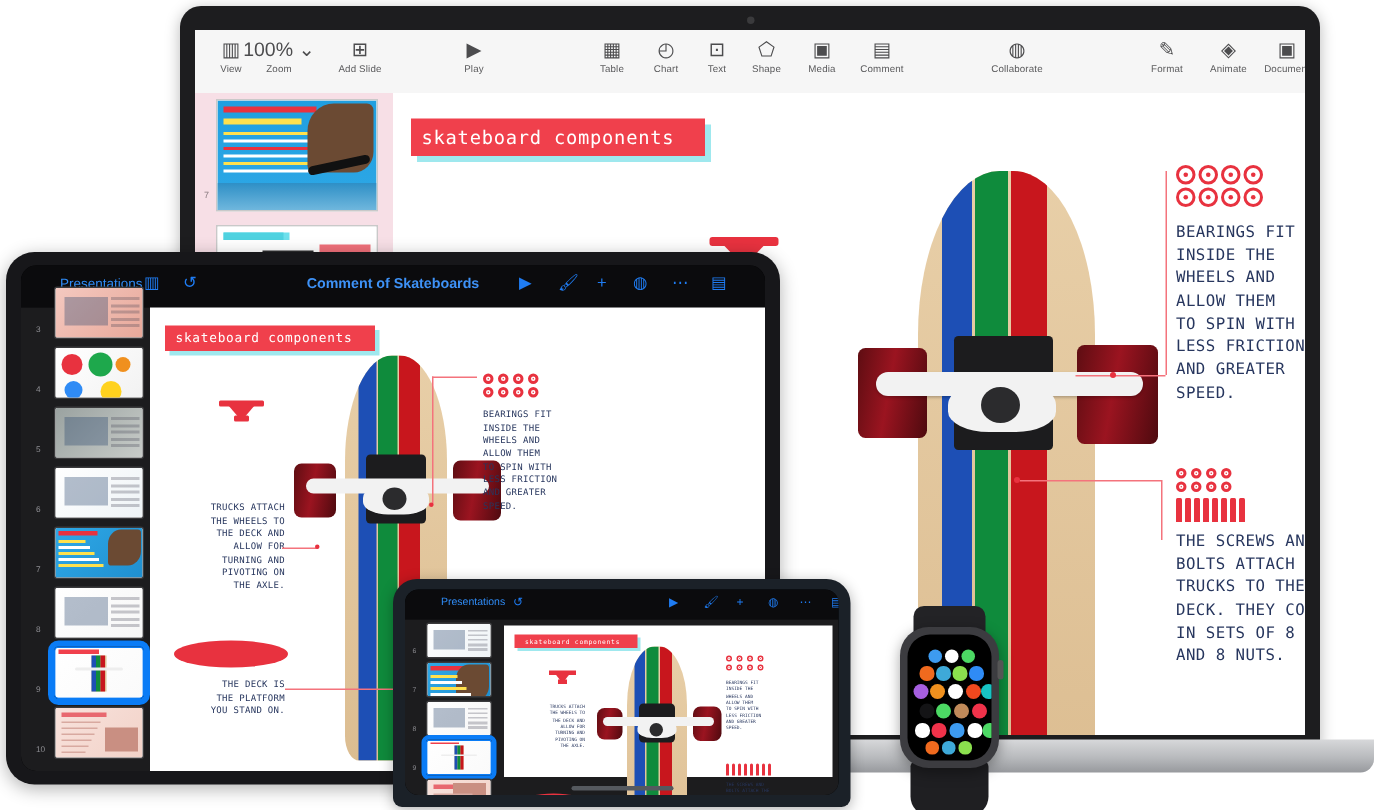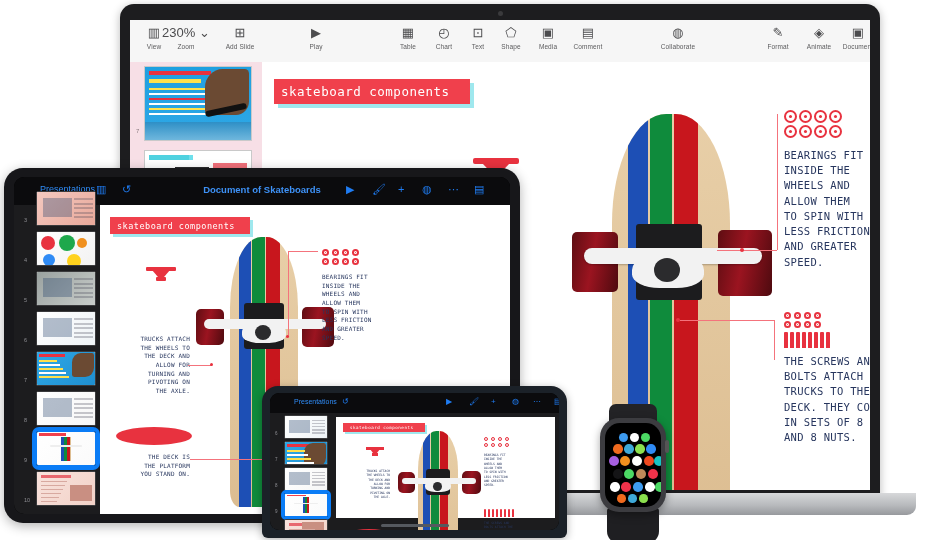--- a/index.html
+++ b/index.html
@@ -133,21 +133,21 @@
       <div class="mac-cam"></div>
       <div class="mac-screen">
 
         <div class="mtb">
           <div class="mtb-items" id="macToolbar">
               <div class="mt" style="left: 24px; width: 54px; margin-left: -27px;">
                 <span class="gl">▥</span>
                 <span class="lb">View</span>
               </div>
               <div class="mt" style="left: 56px; width: 54px; margin-left: -27px;">
-                <span class="gl zoomval">230% ⌄</span>
+                <span class="gl zoomval">100% ⌄</span>
                 <span class="lb">Zoom</span>
               </div>
               <div class="mt" style="left: 110px; width: 54px; margin-left: -27px;">
                 <span class="gl">⊞</span>
                 <span class="lb">Add Slide</span>
               </div>
               <div class="mt" style="left: 186px; width: 54px; margin-left: -27px;">
                 <span class="gl">▶</span>
                 <span class="lb">Play</span>
               </div>
@@ -347,21 +347,21 @@
     <div class="mac-base"></div>
     <div class="mac-notch"></div>
   </div>
 
   <div class="ipad">
     <div class="ipad-body"></div>
     <div class="ipad-screen">
 
       <div class="itb">
         <div class="itb-link">Presentations</div>
-        <div class="itb-title">Document of Skateboards</div>
+        <div class="itb-title">Comment of Skateboards</div>
         <div id="ipadIcons">
             <div class="itb-ico" style="left: 82px;">▥</div>
             <div class="itb-ico" style="left: 108px;">↺</div>
             <div class="itb-ico" style="left: 332px;">▶</div>
             <div class="itb-ico" style="left: 358px;">🖌</div>
             <div class="itb-ico" style="left: 384px;">+</div>
             <div class="itb-ico" style="left: 408px;">◍</div>
             <div class="itb-ico" style="left: 434px;">⋯</div>
             <div class="itb-ico" style="left: 460px;">▤</div>
           </div>

